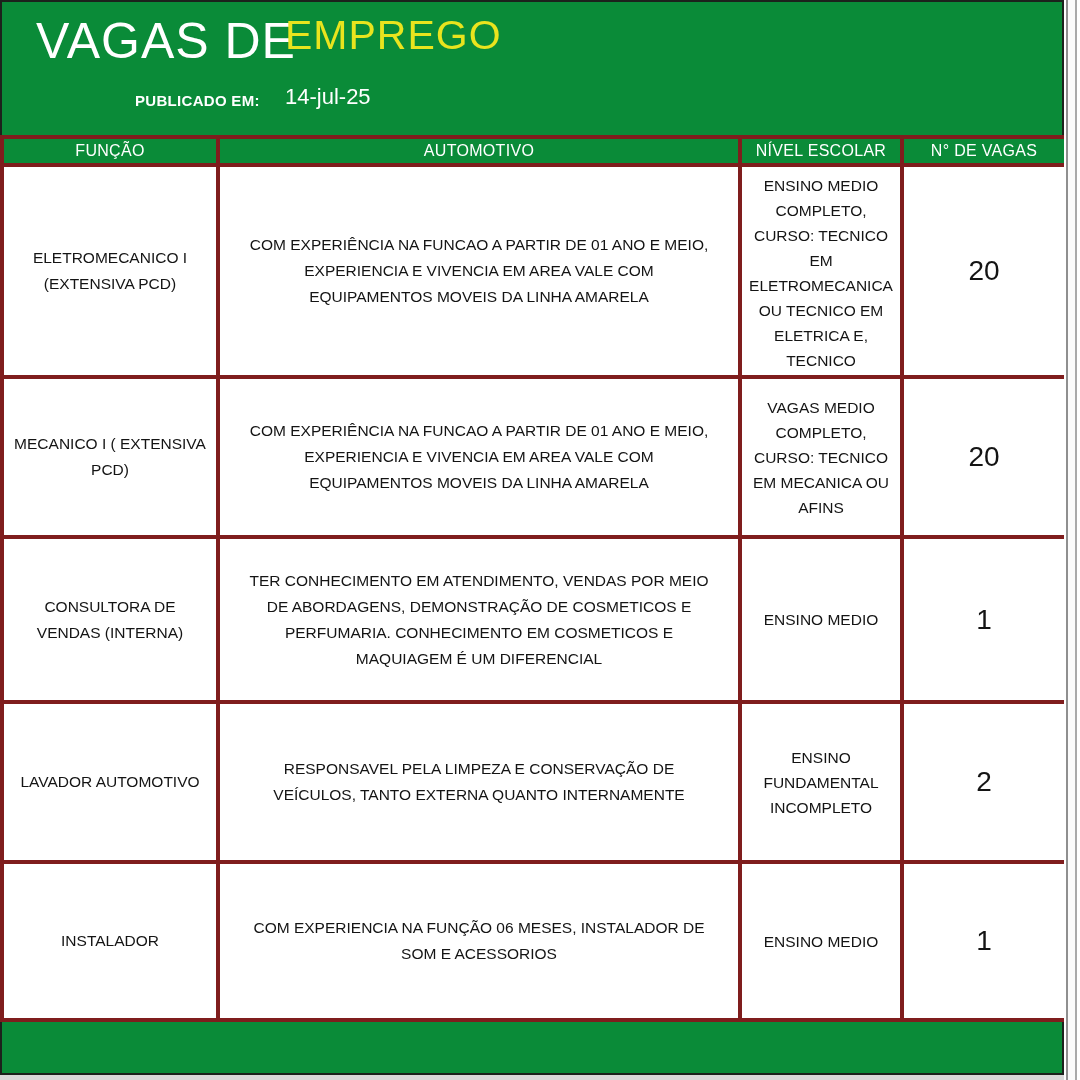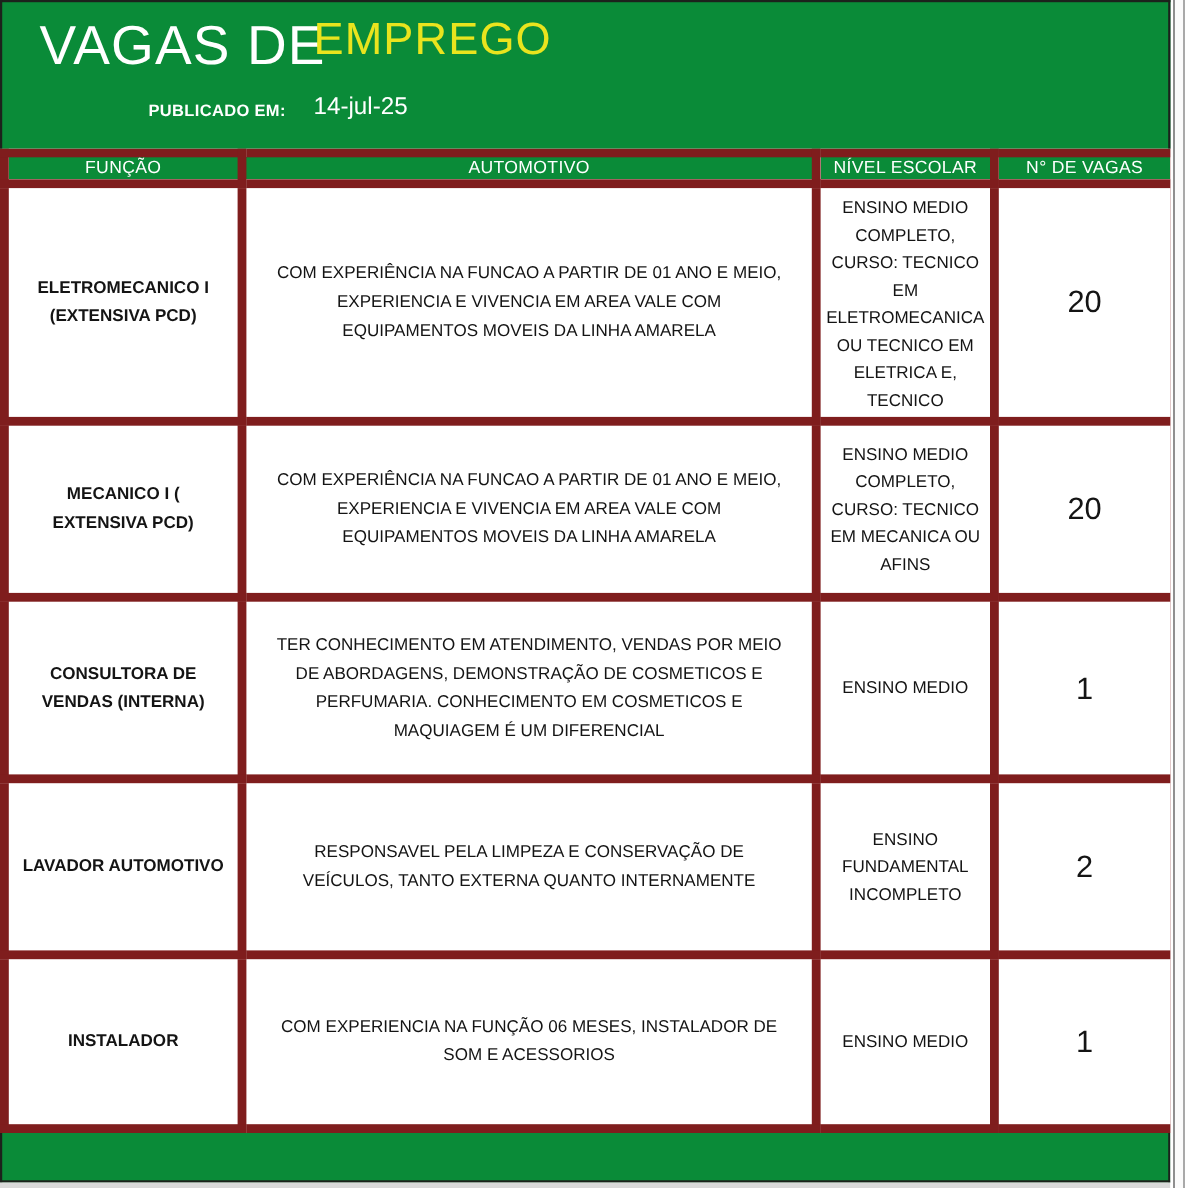--- a/index.html
+++ b/index.html
@@ -69,40 +69,40 @@
   }
 
   
   table.jobs-table {
     border-collapse: collapse;
     table-layout: fixed;
     width: 1064px;
     flex: 0 0 auto;
   }
   .jobs-table th, .jobs-table td {
-    border: 8px solid #7f1d1d;
+    border: 4px solid #7f1d1d;
     overflow: hidden;
   }
   .jobs-table th {
     background: #0a8b38;
     color: #ffffff;
     font-weight: normal;
     font-size: 16px;
     height: 28px;
     text-align: center;
     letter-spacing: 0.3px;
   }
   .jobs-table td {
     background: #ffffff;
     color: #141414;
     font-size: 15.5px;
     text-align: center;
     vertical-align: middle;
   }
-  td.c-funcao  { padding: 16px 10px; line-height: 26px; font-weight: bold; }
+  td.c-funcao  { padding: 16px 10px; line-height: 26px; }
   td.c-req     { padding: 4px 22px; line-height: 26px; }
   td.c-nivel   { padding: 2px 4px;  line-height: 25px; }
   td.c-vagas   { font-size: 28px; }
   td.c-nivel.top-heavy { vertical-align: top; padding-top: 6px; }
 
   tr.r1 { height: 155px; }
   tr.r2 { height: 160px; }
   tr.r3 { height: 165px; }
   tr.r4 { height: 160px; }
   tr.r5 { height: 158px; }
@@ -165,21 +165,21 @@
       <tbody>
         <tr class="r1">
           <td class="c-funcao">ELETROMECANICO I (EXTENSIVA PCD)</td>
           <td class="c-req">COM EXPERIÊNCIA NA FUNCAO A PARTIR DE 01 ANO E MEIO, EXPERIENCIA E VIVENCIA EM AREA VALE COM EQUIPAMENTOS MOVEIS DA LINHA AMARELA</td>
           <td class="c-nivel top-heavy">ENSINO MEDIO COMPLETO, CURSO: TECNICO EM ELETROMECANICA OU TECNICO EM ELETRICA E, TECNICO</td>
           <td class="c-vagas">20</td>
         </tr>
         <tr class="r2">
           <td class="c-funcao">MECANICO I ( EXTENSIVA PCD)</td>
           <td class="c-req">COM EXPERIÊNCIA NA FUNCAO A PARTIR DE 01 ANO E MEIO, EXPERIENCIA E VIVENCIA EM AREA VALE COM EQUIPAMENTOS MOVEIS DA LINHA AMARELA</td>
-          <td class="c-nivel">ENSINO MEDIO COMPLETO, CURSO: TECNICO EM MECANICA OU AFINS</td>
+          <td class="c-nivel">VAGAS MEDIO COMPLETO, CURSO: TECNICO EM MECANICA OU AFINS</td>
           <td class="c-vagas">20</td>
         </tr>
         <tr class="r3">
           <td class="c-funcao">CONSULTORA DE VENDAS (INTERNA)</td>
           <td class="c-req">TER CONHECIMENTO EM ATENDIMENTO, VENDAS POR MEIO DE ABORDAGENS, DEMONSTRAÇÃO DE COSMETICOS E PERFUMARIA. CONHECIMENTO EM COSMETICOS E MAQUIAGEM  É UM DIFERENCIAL</td>
           <td class="c-nivel">ENSINO MEDIO</td>
           <td class="c-vagas">1</td>
         </tr>
         <tr class="r4">
           <td class="c-funcao">LAVADOR AUTOMOTIVO</td>

